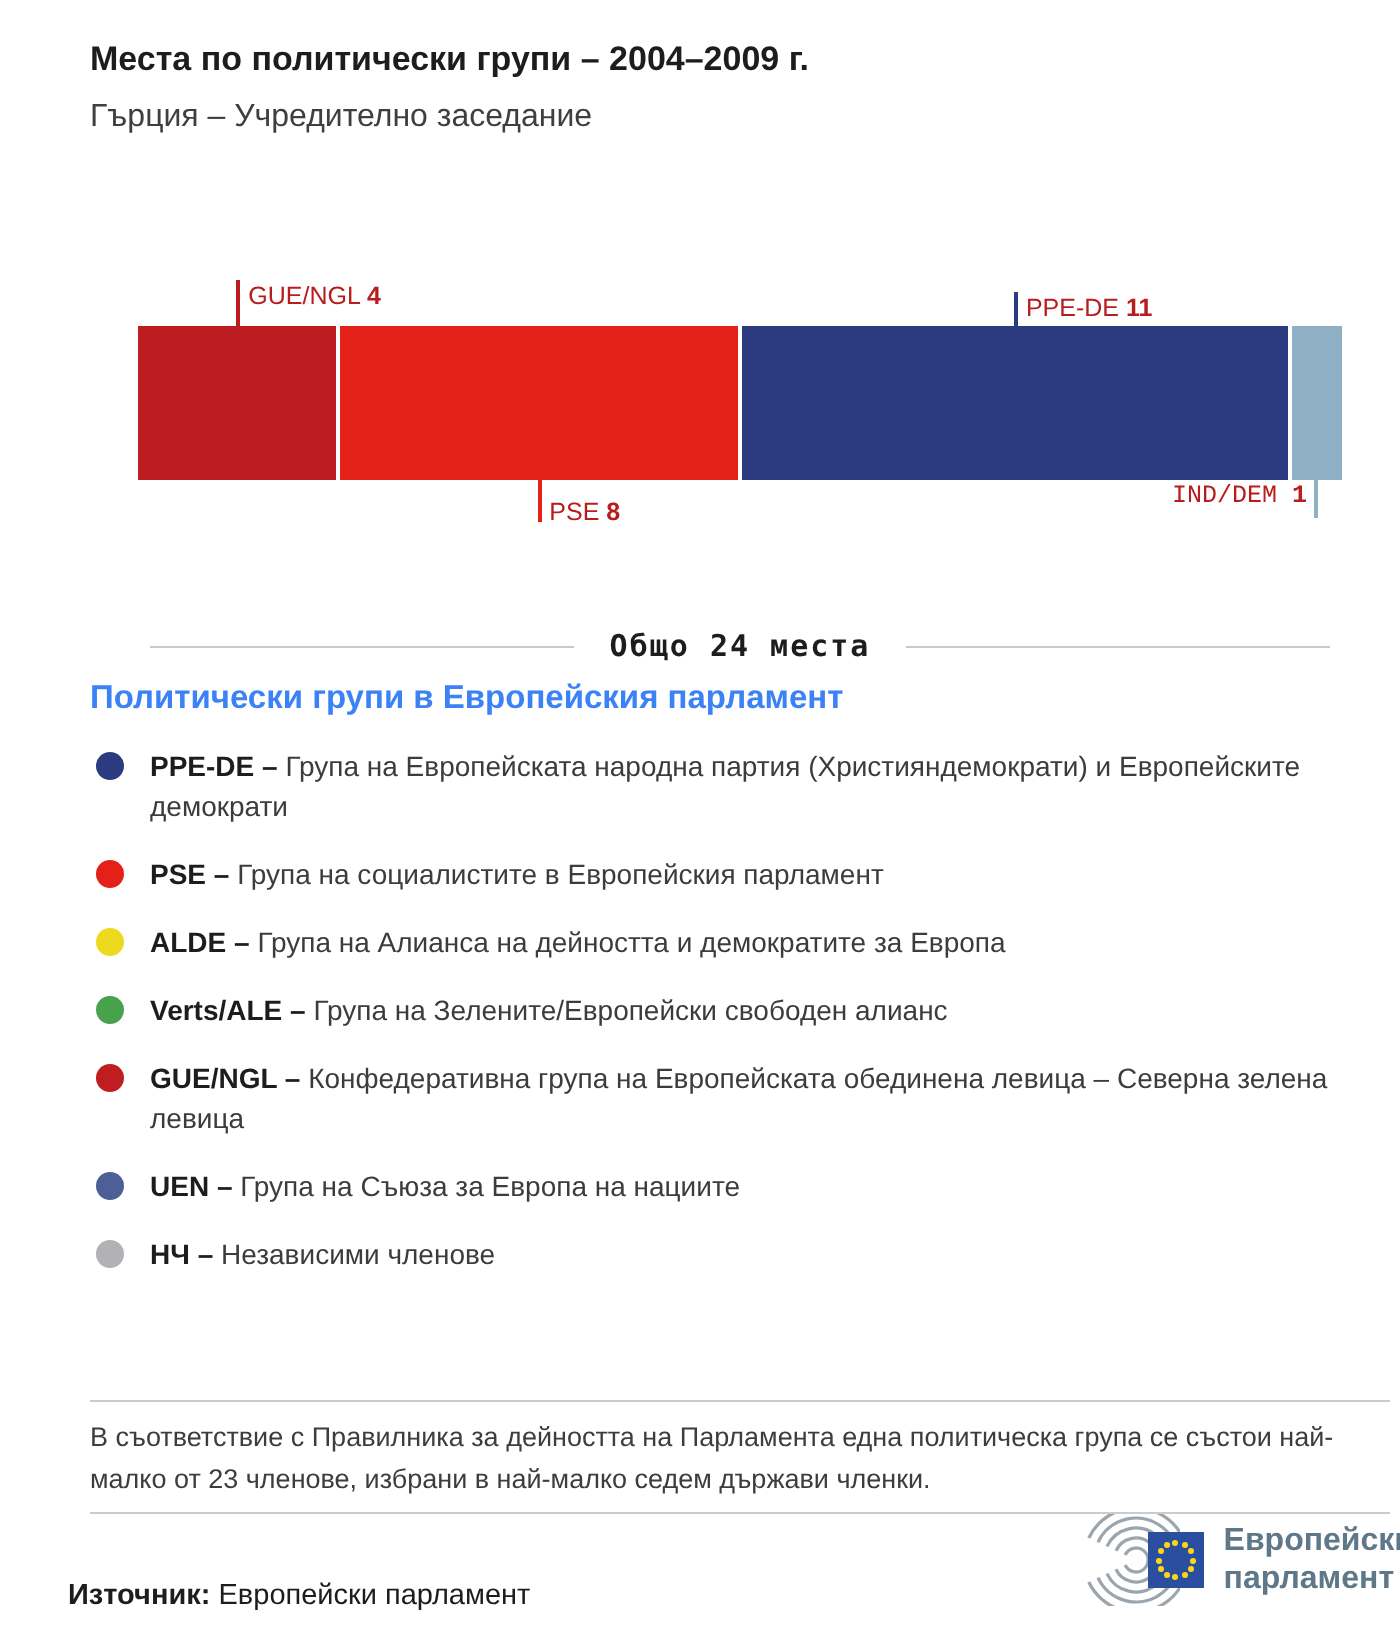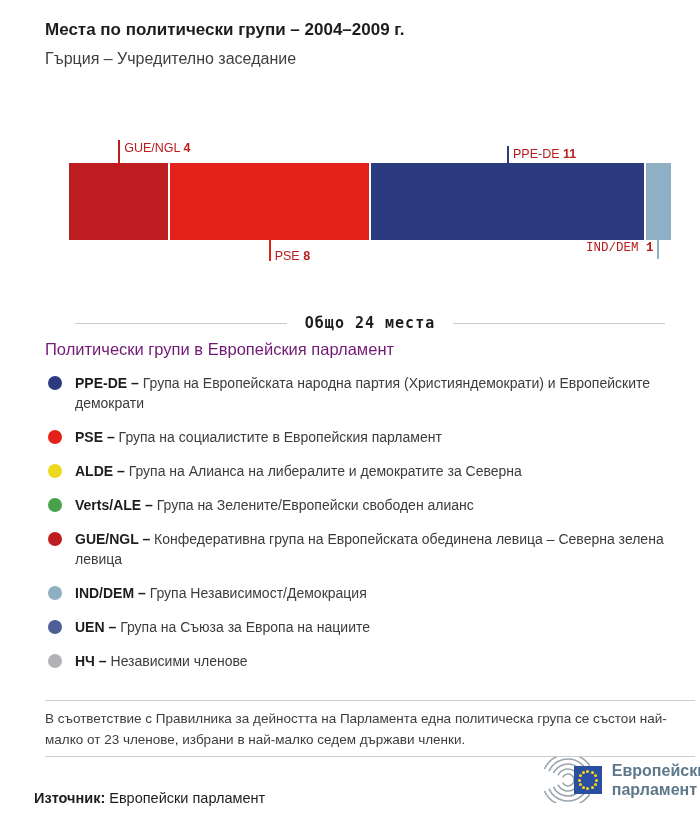--- a/index.html
+++ b/index.html
@@ -16,21 +16,21 @@
   .tick{position:absolute;width:2px;}
   .seg-label{position:absolute;font-size:12.5px;color:#b91c1c;white-space:nowrap;}
   .seg-label b{font-weight:bold;}
 
   
   .total-row{position:absolute;left:55px;right:55px;top:314px;display:flex;align-items:center;gap:18px;}
   .total-row .rule{flex:1;height:0;border-top:1px solid #c9c9c9;}
   .total-text{font-family:"DejaVu Sans Mono","Liberation Mono",monospace;font-weight:bold;
               font-size:15px;letter-spacing:1px;color:#1d1d1b;white-space:nowrap;}
 
-  .legend-heading{position:absolute;left:25px;top:340px;font-size:16.5px;font-weight:normal;color:#701a75;}
+  .legend-heading{position:absolute;left:25px;top:340px;font-size:16.5px;font-weight:bold;color:#3b82f6;}
 
   .legend{position:absolute;left:28px;top:373px;width:640px;}
   .legend-item{display:flex;align-items:flex-start;margin-bottom:14px;}
   .legend-dot{width:14px;height:14px;border-radius:50%;flex:0 0 14px;margin-top:3px;margin-right:13px;}
   .legend-text{font-size:14px;line-height:20px;color:#3c3c3c;max-width:598px;}
   .legend-text b{color:#1d1d1b;font-weight:bold;}
 
   .foot-rule-top{position:absolute;left:25px;right:25px;top:700px;border-top:1px solid #cccccc;}
   .footnote{position:absolute;left:25px;top:708px;width:648px;font-size:13.5px;line-height:21px;color:#3d3d3d;}
   .foot-rule-bottom{position:absolute;left:25px;right:25px;top:756px;border-top:1px solid #cccccc;}
@@ -81,33 +81,29 @@
       <div class="legend-item">
         <span class="legend-dot" style="background: rgb(44, 59, 128);"></span>
         <span class="legend-text"><b>PPE-DE – </b><span>Група на Европейската народна партия (Християндемократи) и Европейските демократи</span></span>
       </div>
       <div class="legend-item">
         <span class="legend-dot" style="background: rgb(227, 33, 25);"></span>
         <span class="legend-text"><b>PSE – </b><span>Група на социалистите в Европейския парламент</span></span>
       </div>
       <div class="legend-item">
         <span class="legend-dot" style="background: rgb(239, 217, 31);"></span>
-        <span class="legend-text"><b>ALDE – </b><span>Група на Алианса на либералите и демократите за Северна</span></span>
+        <span class="legend-text"><b>ALDE – </b><span>Група на Алианса на дейността и демократите за Европа</span></span>
       </div>
       <div class="legend-item">
         <span class="legend-dot" style="background: rgb(71, 162, 75);"></span>
         <span class="legend-text"><b>Verts/ALE – </b><span>Група на Зелените/Европейски свободен алианс</span></span>
       </div>
       <div class="legend-item">
         <span class="legend-dot" style="background: rgb(192, 29, 32);"></span>
         <span class="legend-text"><b>GUE/NGL – </b><span>Конфедеративна група на Европейската обединена левица – Северна зелена левица</span></span>
-      </div>
-      <div class="legend-item">
-        <span class="legend-dot" style="background: rgb(143, 176, 196);"></span>
-        <span class="legend-text"><b>IND/DEM – </b><span>Група Независимост/Демокрация</span></span>
       </div>
       <div class="legend-item">
         <span class="legend-dot" style="background: rgb(77, 95, 150);"></span>
         <span class="legend-text"><b>UEN – </b><span>Група на Съюза за Европа на нациите</span></span>
       </div>
       <div class="legend-item">
         <span class="legend-dot" style="background: rgb(178, 178, 182);"></span>
         <span class="legend-text"><b>НЧ – </b><span>Независими членове</span></span>
       </div>
     </div>

